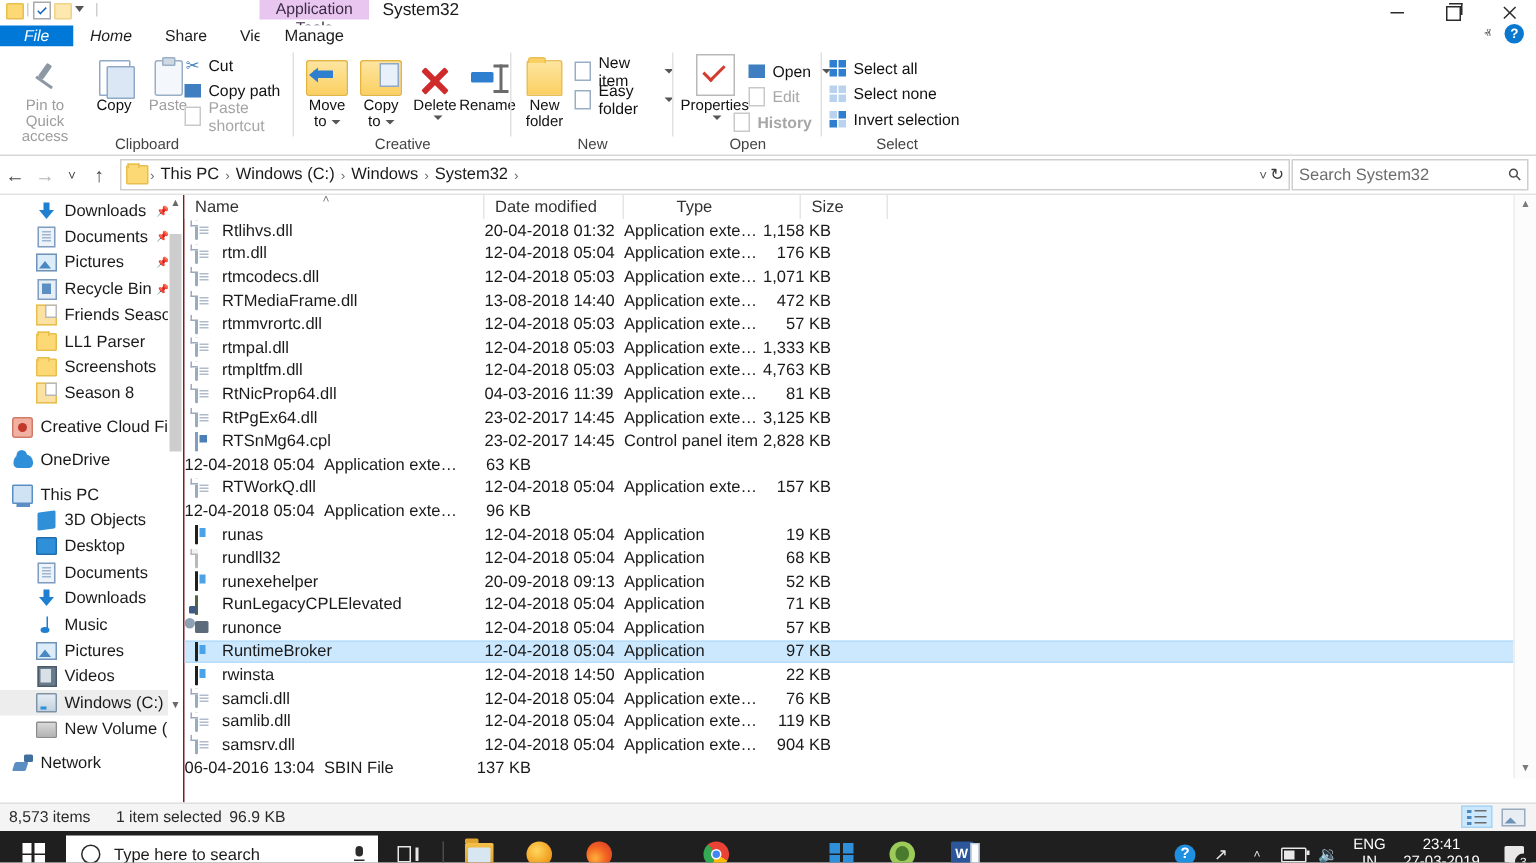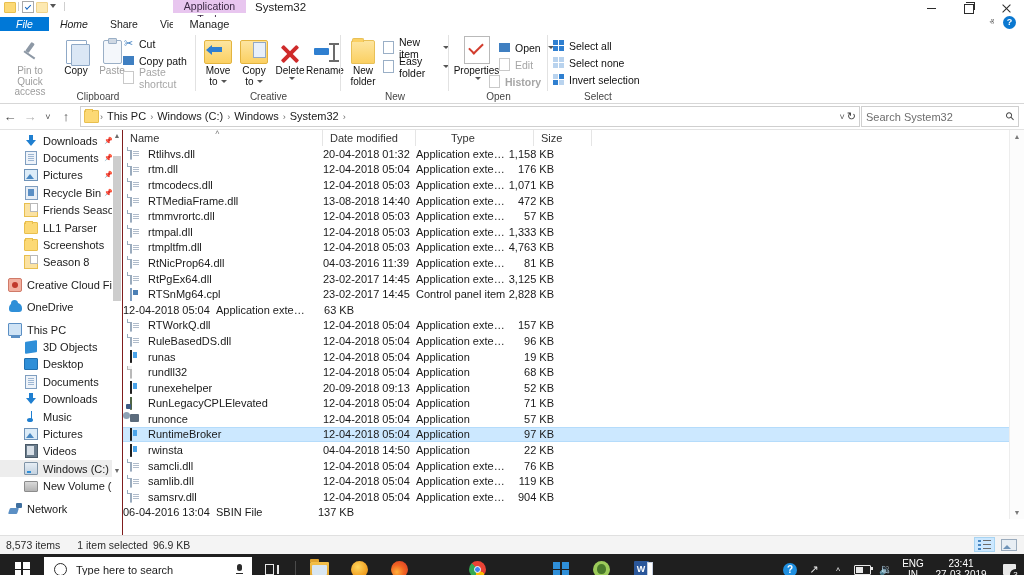--- a/index.html
+++ b/index.html
@@ -772,24 +772,20 @@
           <div class="row">
             <div class="c-name">
               <span class="fic"><span class="f-dll"></span></span>
               <span>RTWorkQ.dll</span>
             </div>
             <div class="c-date">12-04-2018 05:04</div>
             <div class="c-type">Application extens...</div>
             <div class="c-size">157 KB</div>
           </div>
           <div class="row">
-            <div class="c-name">
-              <span class="fic"><span class="f-dll"></span></span>
-              <span>RuleBasedDS.dll</span>
-            </div>
             <div class="c-date">12-04-2018 05:04</div>
             <div class="c-type">Application extens...</div>
             <div class="c-size">96 KB</div>
           </div>
           <div class="row">
             <div class="c-name">
               <span class="fic"><span class="f-exe"></span></span>
               <span>runas</span>
             </div>
             <div class="c-date">12-04-2018 05:04</div>
@@ -839,21 +835,21 @@
             </div>
             <div class="c-date">12-04-2018 05:04</div>
             <div class="c-type">Application</div>
             <div class="c-size">97 KB</div>
           </div>
           <div class="row">
             <div class="c-name">
               <span class="fic"><span class="f-exe"></span></span>
               <span>rwinsta</span>
             </div>
-            <div class="c-date">04-04-2018 14:50</div>
+            <div class="c-date">12-04-2018 14:50</div>
             <div class="c-type">Application</div>
             <div class="c-size">22 KB</div>
           </div>
           <div class="row">
             <div class="c-name">
               <span class="fic"><span class="f-dll"></span></span>
               <span>samcli.dll</span>
             </div>
             <div class="c-date">12-04-2018 05:04</div>
             <div class="c-type">Application extens...</div>

